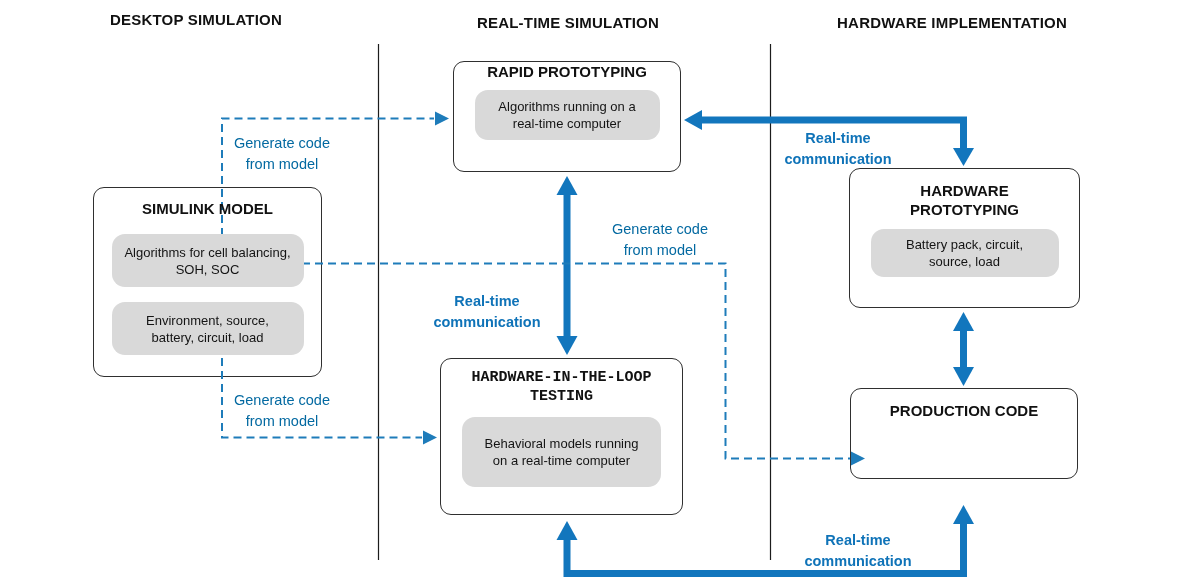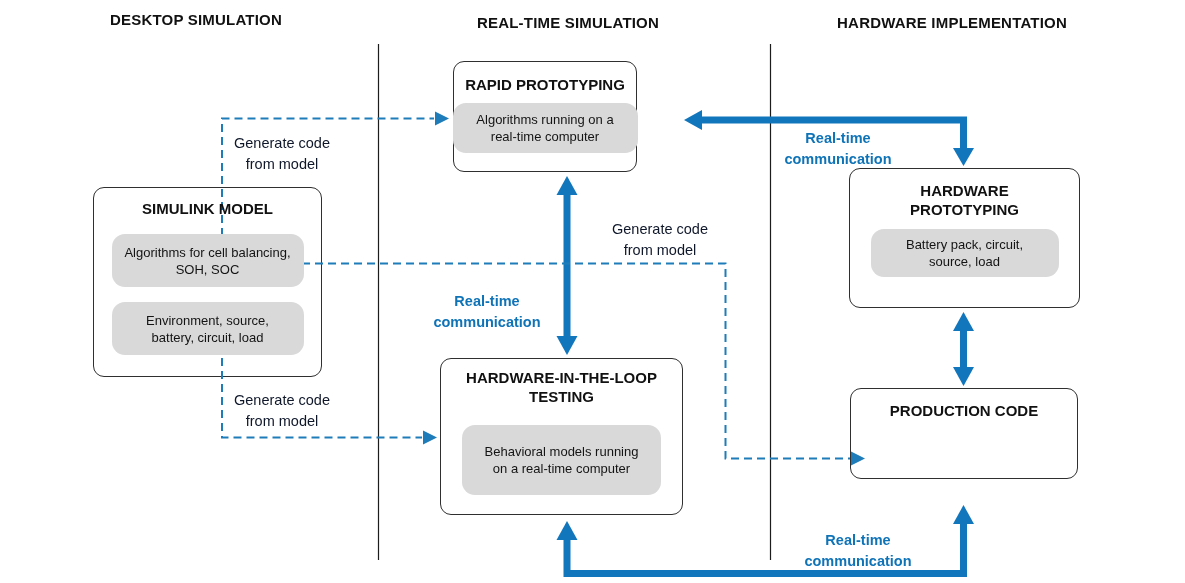--- a/index.html
+++ b/index.html
@@ -29,39 +29,39 @@
   .node-item {
     position:relative; z-index:3; background:#d9d9d9; border-radius:13px;
     font-size:13px; line-height:1.32; text-align:center; color:#141414;
     display:flex; align-items:center; justify-content:center;
   }
   #node-simulink-model { left:93px;  top:187px; width:229px; height:190px; padding-top:11px; }
   #node-simulink-model .node-title { margin-bottom:16px; }
   #node-simulink-model .node-item  { width:192px; min-height:53px; padding:4px 12px; }
   #node-simulink-model .node-item + .node-item { margin-top:15px; }
 
-  #node-rapid-prototyping { left:453px; top:61px; width:184px; height:111px; padding-top:13px; }
+  #node-rapid-prototyping { left:453px; top:61px; width:228px; height:111px; }
   #node-rapid-prototyping .node-title { margin-bottom:9px; }
   #node-rapid-prototyping .node-item  { width:185px; min-height:50px; padding:4px 18px; }
 
   #node-hil-testing { left:440px; top:358px; width:243px; height:157px; padding-top:9px; }
-  #node-hil-testing .node-title { max-width:205px; margin-bottom:19px; }
+  #node-hil-testing .node-title { max-width:205px; margin-bottom:11px;font-family:Liberation Mono, monospace; }
   #node-hil-testing .node-item  { width:199px; min-height:70px; padding:4px 16px; }
 
   #node-hardware-prototyping { left:849px; top:168px; width:231px; height:140px; padding-top:12px; }
   #node-hardware-prototyping .node-title { max-width:150px; margin-bottom:10px; }
   #node-hardware-prototyping .node-item  { width:188px; min-height:48px; padding:4px 14px; }
 
   #node-production-code { left:850px; top:388px; width:228px; height:91px; padding-top:12px; }
   #node-production-code .node-title { margin-bottom:9px; }
   #node-production-code .node-item  { width:190px; min-height:48px; padding:4px 20px; }
 
   .edge-label {
     position:absolute; z-index:3; text-align:center; font-size:14.5px;
-    line-height:1.45; color:#0f172a;
+    line-height:1.45; color:#0369a1;
   }
   .edge-label.rt { color:#0f73b8; font-weight:bold; }
   #lbl-gen-top    { left:226px; top:133px; width:112px; }
   #lbl-gen-middle { left:604px; top:219px; width:112px; }
   #lbl-gen-bottom { left:226px; top:390px; width:112px; }
   #lbl-rt-top     { left:768px; top:128px; width:140px; }
   #lbl-rt-middle  { left:417px; top:291px; width:140px; }
   #lbl-rt-bottom  { left:788px; top:530px; width:140px; }
 </style>
 </head>

